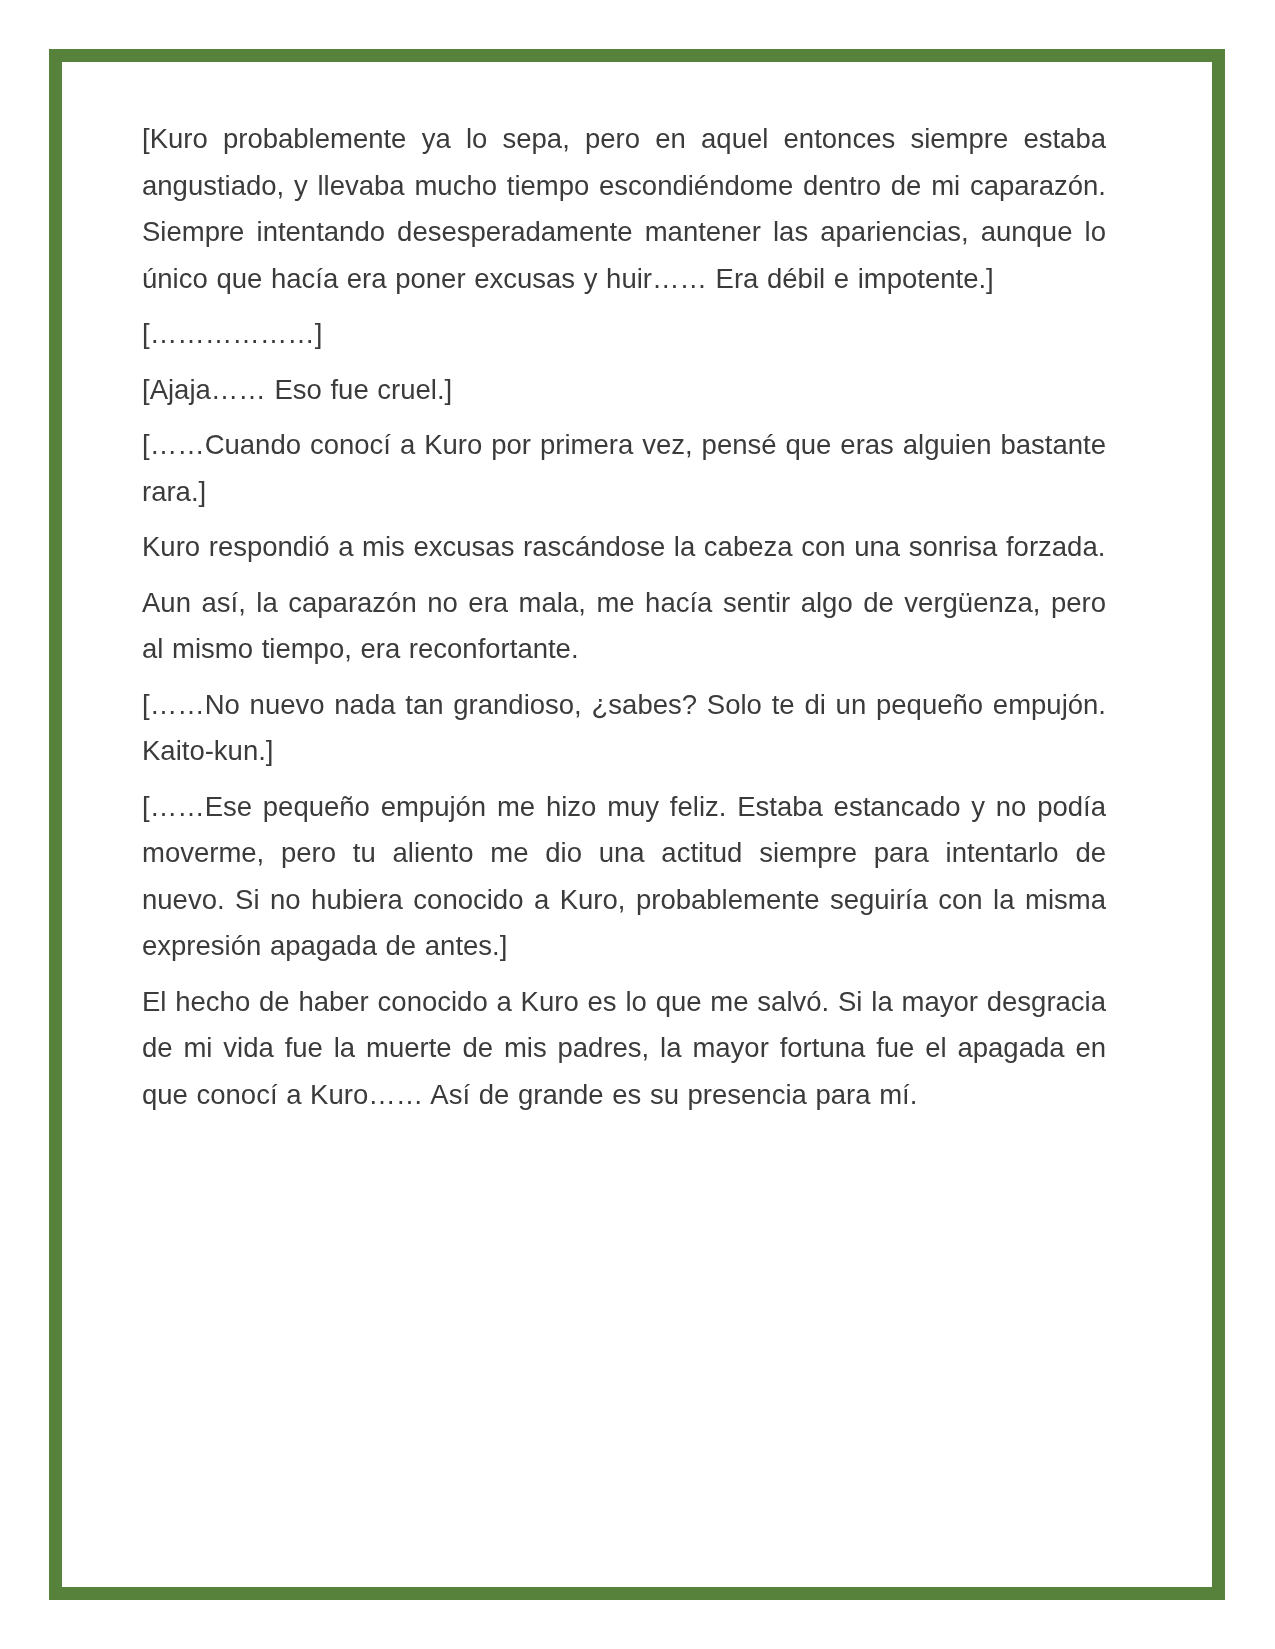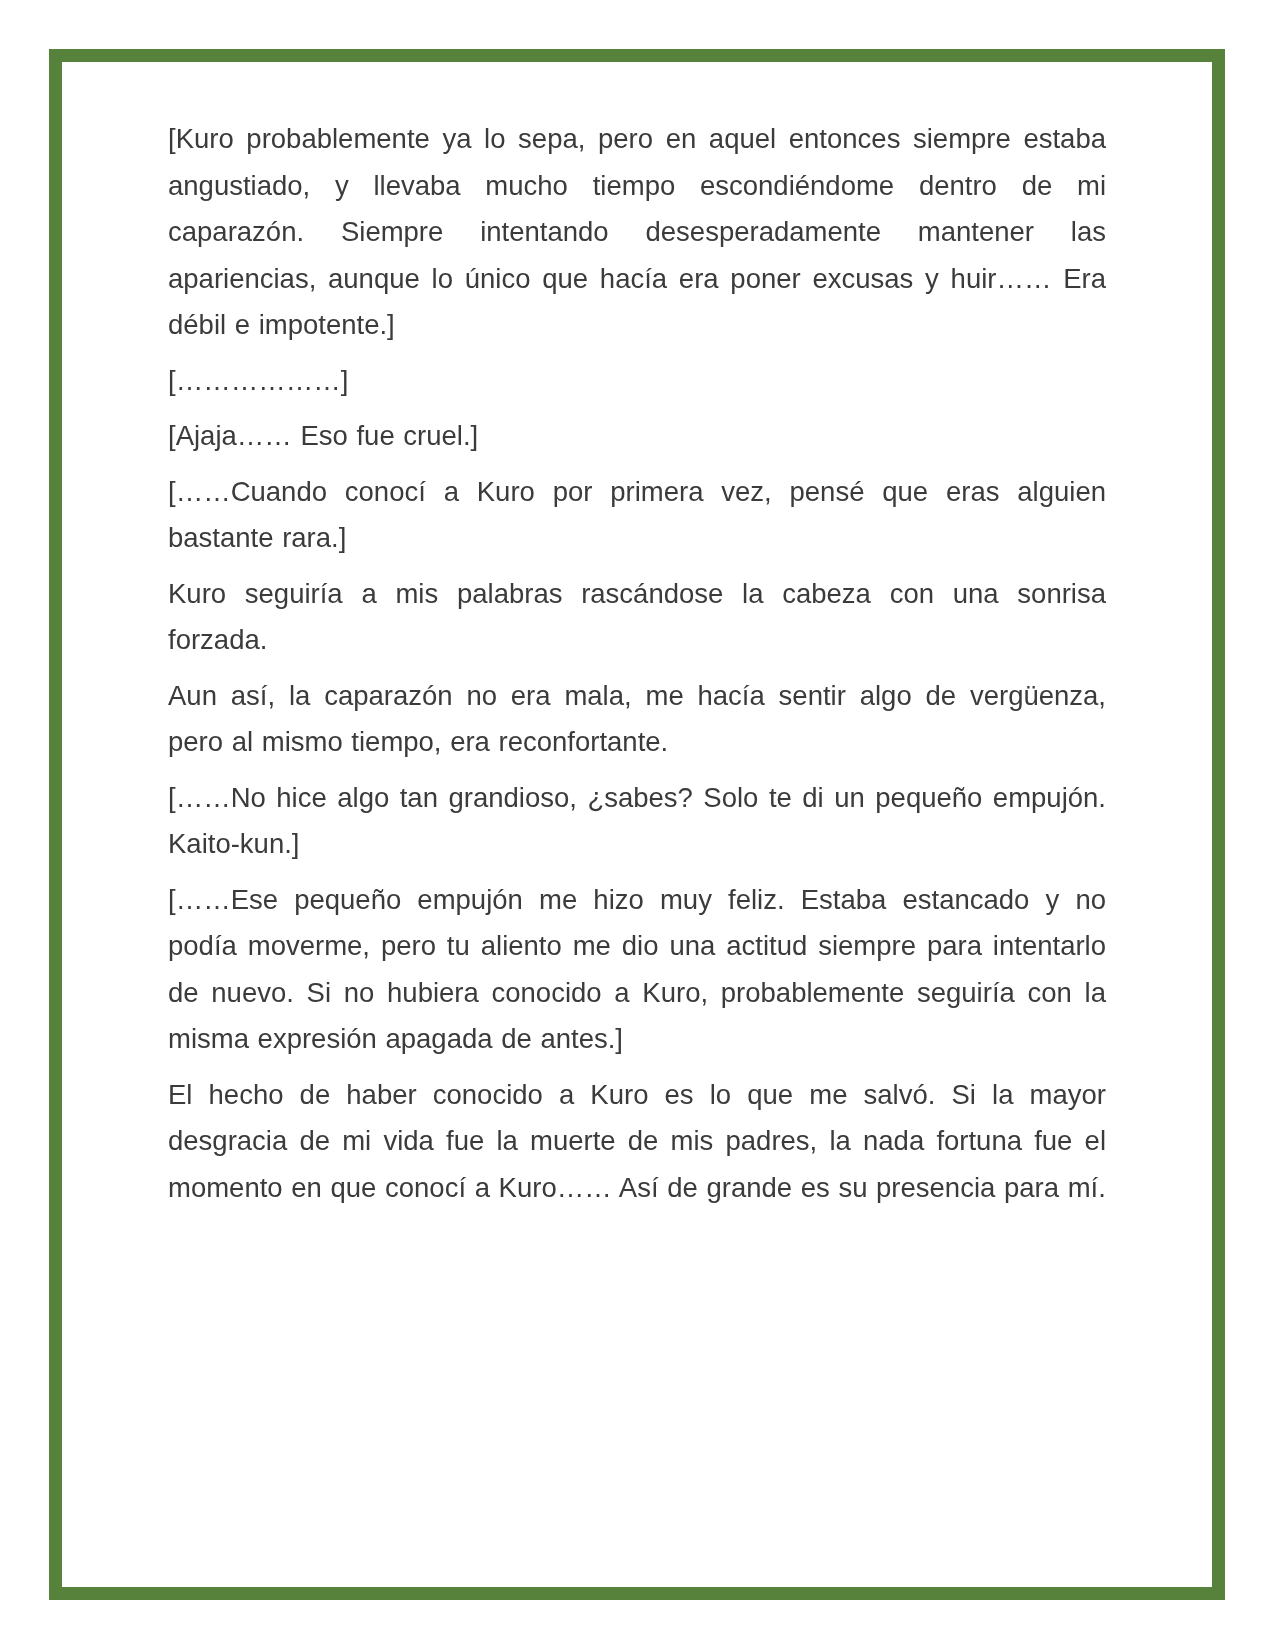--- a/index.html
+++ b/index.html
@@ -18,39 +18,39 @@
     position: absolute;
     left: 49px;
     top: 49px;
     width: 1176px;
     height: 1551px;
     box-sizing: border-box;
     border: 13px solid #57823B;
     background: #ffffff;
   }
   .content {
-    padding: 54px 106px 0 106px;
+    padding: 54px 106px 0 80px;
   }
   .content p {
     margin: 0 0 9px 0;
     font-size: 27.5px;
     line-height: 46.5px;
     color: #3b3b3b;
     text-align: justify;
     word-spacing: 1px;
   }
 </style>
 </head>
 <body>
 
 <div class="frame">
   <div class="content">
     <p>[Kuro probablemente ya lo sepa, pero en aquel entonces siempre estaba angustiado, y llevaba mucho tiempo escondiéndome dentro de mi caparazón. Siempre intentando desesperadamente mantener las apariencias, aunque lo único que hacía era poner excusas y huir…… Era débil e impotente.]</p>
     <p>[………………]</p>
     <p>[Ajaja…… Eso fue cruel.]</p>
     <p>[……Cuando conocí a Kuro por primera vez, pensé que eras alguien bastante rara.]</p>
-    <p>Kuro seguiría a mis palabras rascándose la cabeza con una sonrisa forzada.</p>
+    <p>Kuro respondió a mis excusas rascándose la cabeza con una sonrisa forzada.</p>
     <p>Aun así, la caparazón no era mala, me hacía sentir algo de vergüenza, pero al mismo tiempo, era reconfortante.</p>
-    <p>[……No hice algo tan grandioso, ¿sabes? Solo te di un pequeño empujón. Kaito-kun.]</p>
+    <p>[……No nuevo nada tan grandioso, ¿sabes? Solo te di un pequeño empujón. Kaito-kun.]</p>
     <p>[……Ese pequeño empujón me hizo muy feliz. Estaba estancado y no podía moverme, pero tu aliento me dio una actitud siempre para intentarlo de nuevo. Si no hubiera conocido a Kuro, probablemente seguiría con la misma expresión apagada de antes.]</p>
-    <p>El hecho de haber conocido a Kuro es lo que me salvó. Si la mayor desgracia de mi vida fue la muerte de mis padres, la nada fortuna fue el momento en que conocí a Kuro…… Así de grande es su presencia para mí.</p>
+    <p>El hecho de haber conocido a Kuro es lo que me salvó. Si la mayor desgracia de mi vida fue la muerte de mis padres, la mayor fortuna fue el apagada en que conocí a Kuro…… Así de grande es su presencia para mí.</p>
   </div>
 </div>
 
 </body></html>

